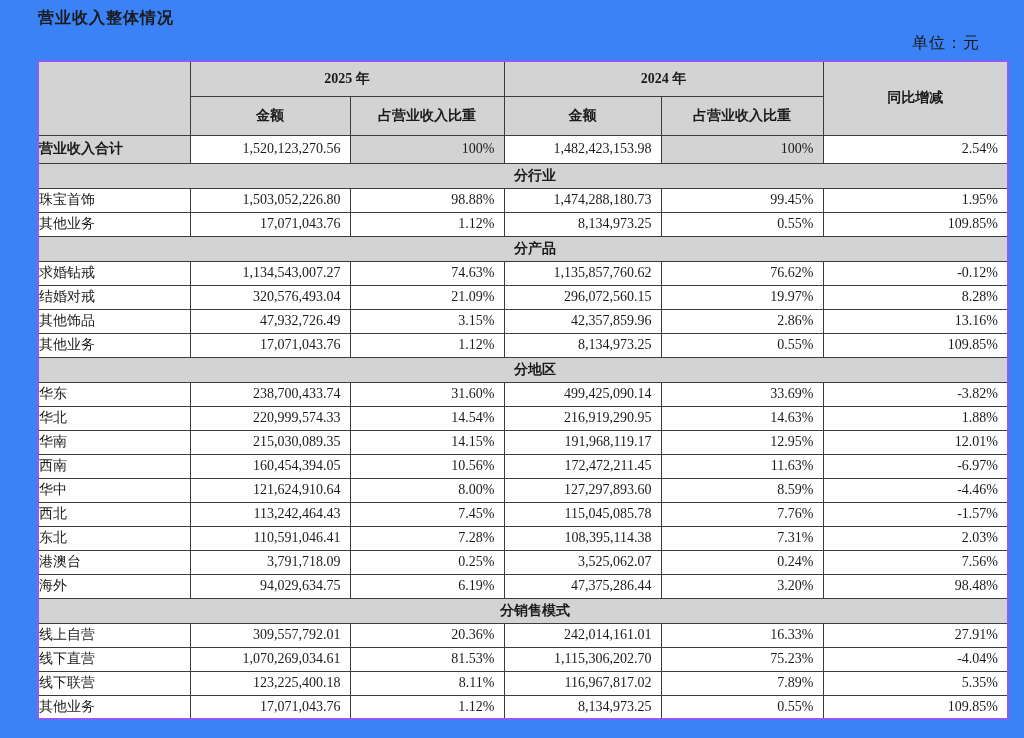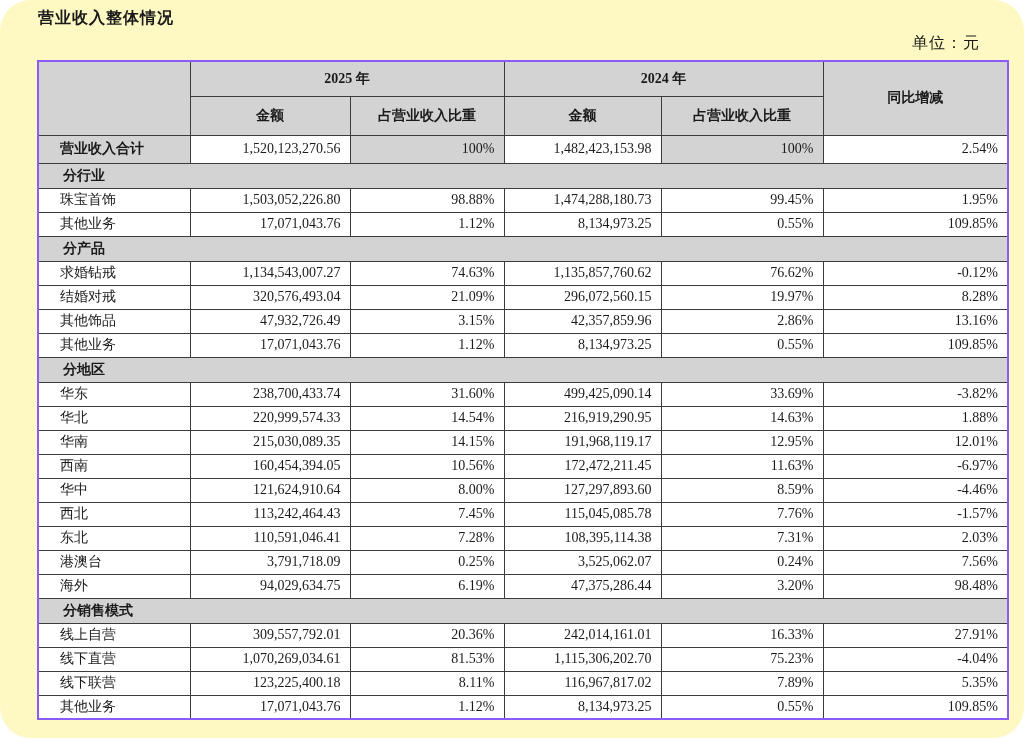--- a/index.html
+++ b/index.html
@@ -2,21 +2,21 @@
 <html><head>
 <meta charset="utf-8">
 <style>
   * { margin:0; padding:0; box-sizing:border-box; }
   html,body { background:#ffffff; }
   body {
     width:1024px; height:738px; position:relative; overflow:hidden;
     font-family:"Liberation Serif","DejaVu Serif",serif;
     color:#1a1a1a;
   }
-  .page { position:absolute; inset:0; background:#fef9c3;border-radius:31px; }
+  .page { position:absolute; inset:0; background:#3b82f6; }
   .doc-title {
     position:absolute; left:38px; top:8px;
     font-size:16px; font-weight:bold; letter-spacing:1px;
   }
   .unit-row {
     position:absolute; top:33px; right:44px;
     font-size:16px; letter-spacing:1px;
   }
   table.rev-table {
     position:absolute; left:37px; top:60px; width:970px;
@@ -26,27 +26,27 @@
   }
   .rev-table th, .rev-table td {
     border:1px solid #3c3c3c;
     overflow:hidden; white-space:nowrap;
     background:#ffffff;
   }
   .rev-table th { font-weight:bold; text-align:center; }
   .hrow1 th { height:35px; }
   .hrow2 th { height:39px; }
   .gray { background:#d3d3d3 !important; }
-  .lbl { text-align:left; padding-left:21px; }
+  .lbl { text-align:left; padding-left:0; }
   .num { text-align:right; padding-right:9px; }
   .bold { font-weight:bold; }
   .total-row td { height:28px; }
   .section-row td {
     height:25px; background:#d3d3d3 !important;
-    font-weight:bold; text-align:left; padding-left:24px;
+    font-weight:bold; text-align:center; padding-left:24px;
   }
   .data-row td { height:24px; }
 </style>
 </head>
 <body>
 
 <div class="page">
 
   <div class="doc-title">营业收入整体情况</div>
 

